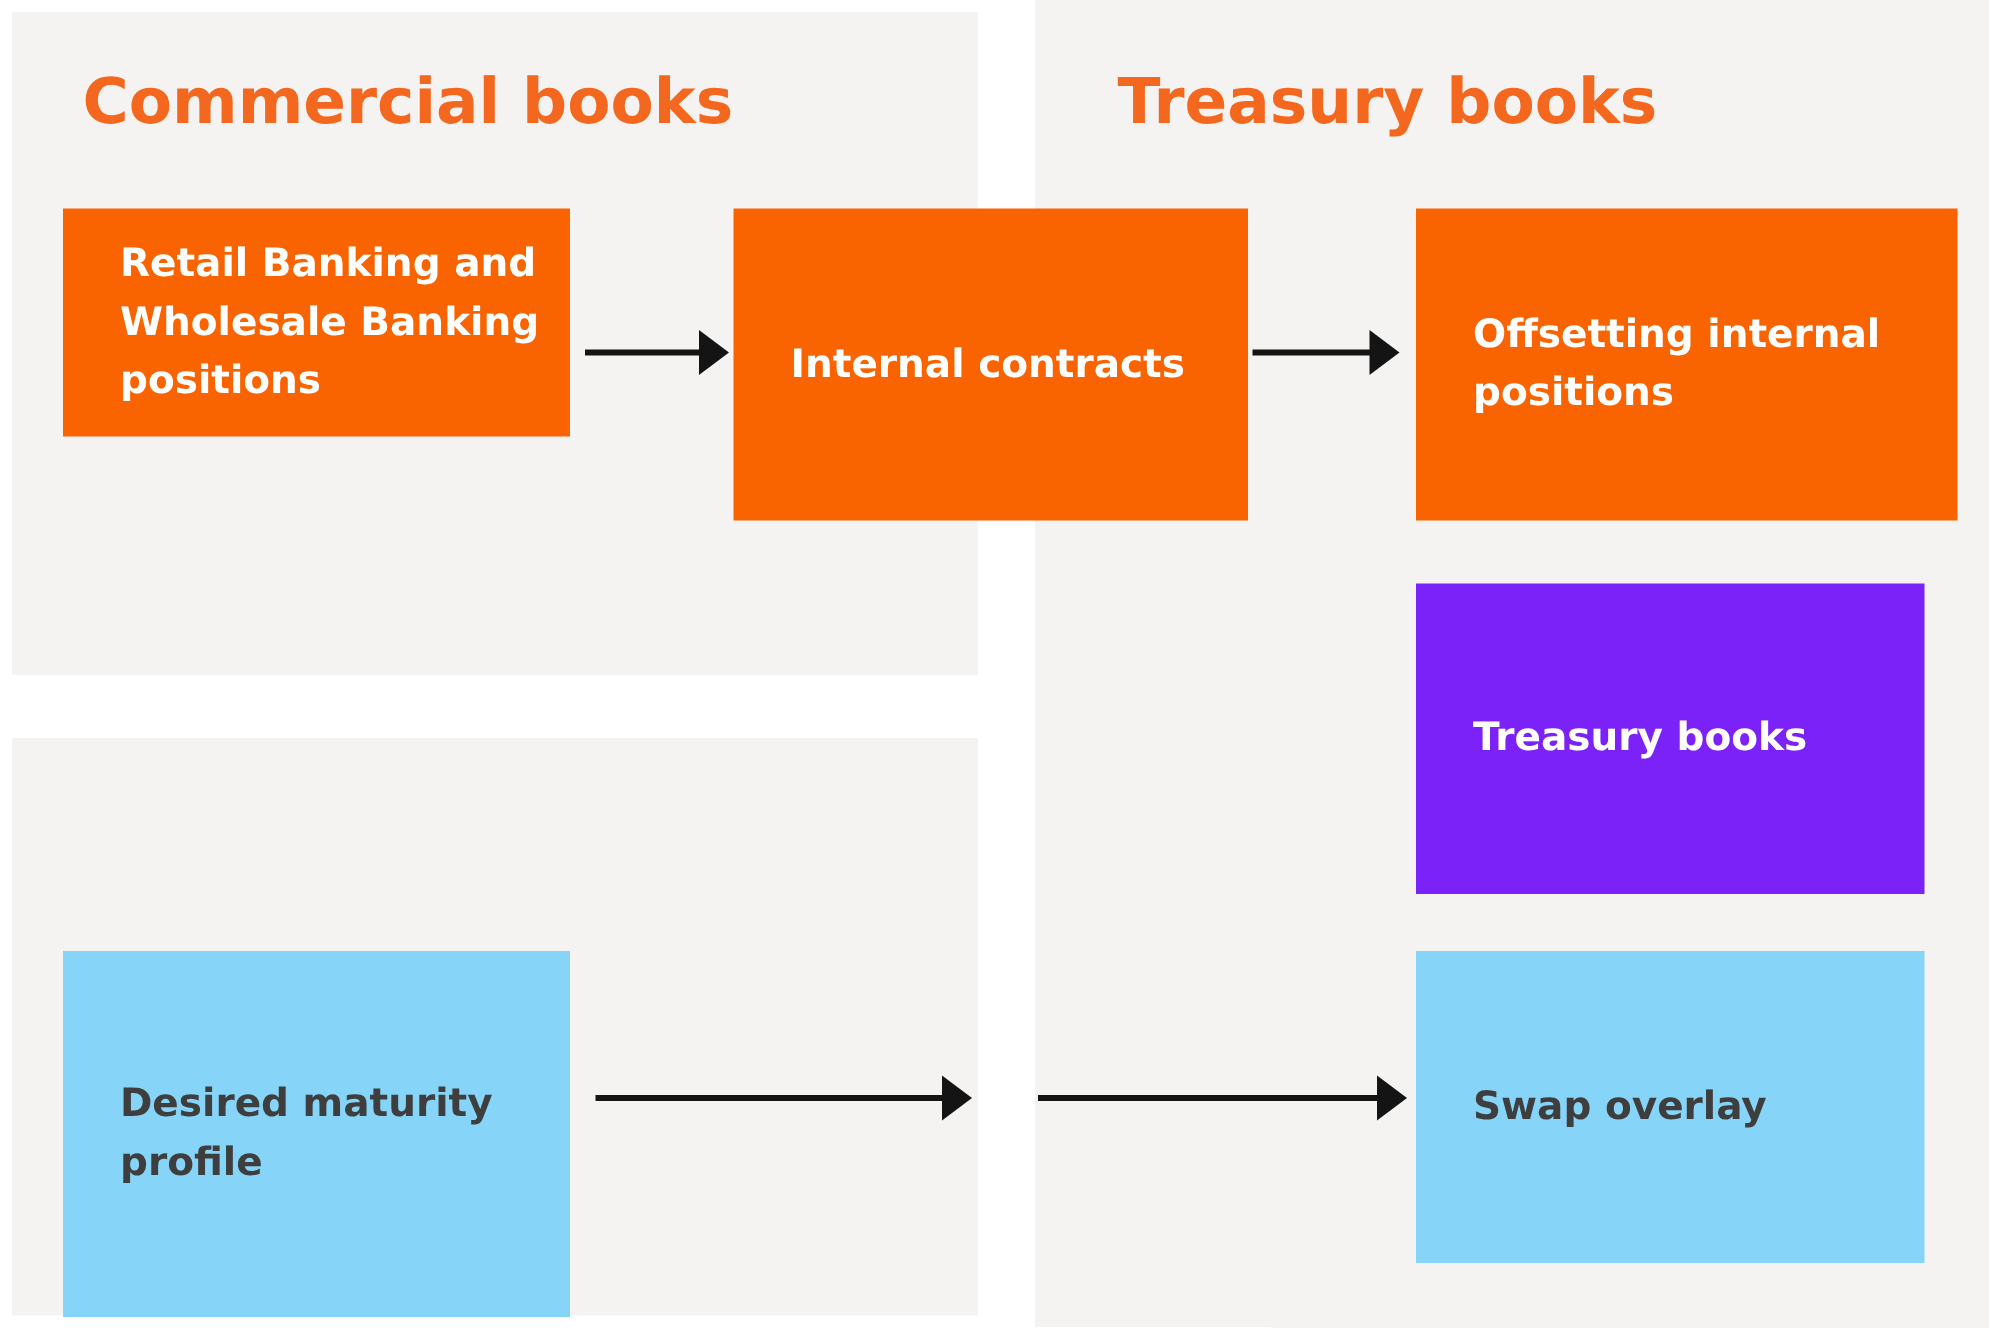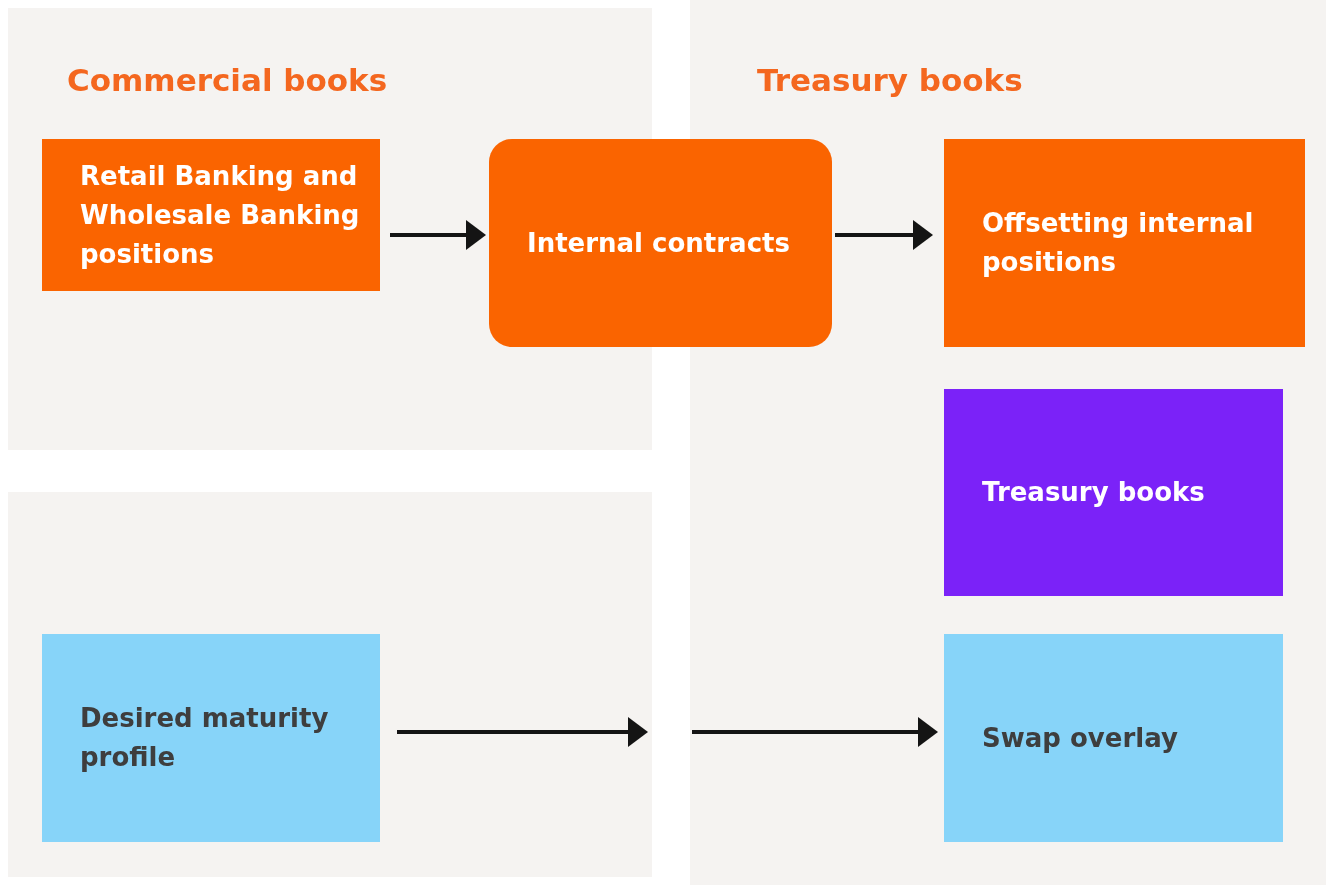--- a/index.html
+++ b/index.html
@@ -12,23 +12,23 @@
   }
   .panel{
     position:absolute;
     background:#f5f3f1;
   }
   .panel-left-top   {left:8px;   top:8px;   width:644px; height:442px;}
   .panel-left-bottom{left:8px;   top:492px; width:644px; height:385px;}
   .panel-right      {left:690px; top:0px;   width:636px; height:885px;}
   .heading{
     position:absolute;
-    margin:12px;
+    margin:0;
     color:#f4671f;
-    font-size:31px;
+    font-size:42px;
     line-height:36px;
     font-weight:700;
     letter-spacing:0;
     white-space:nowrap;
     text-align:right;
   }
   .heading-commercial{left:55px;  top:50px;}
   .heading-treasury  {left:745px; top:50px;}
   .heading-capital   {left:55px;  top:546px;}
   .box{
@@ -45,25 +45,25 @@
     line-height:39px;
     white-space:pre-line;
   }
   .box-orange{background:#fa6400;}
   .box-orange .label{color:#ffffff;}
   .box-purple{background:#7b22f8;}
   .box-purple .label{color:#ffffff;}
   .box-blue{background:#87d4f9;}
   .box-blue .label{color:#3e3e3e;}
   .box-retail   {left:42px;  top:139px; width:338px; height:152px;}
-  .box-internal {left:489px; top:139px; width:343px; height:208px;border-radius:23px;}
+  .box-internal {left:489px; top:139px; width:343px; height:208px;}
   .box-offset   {left:944px; top:139px; width:361px; height:208px;}
   .box-treasury {left:944px; top:389px; width:339px; height:207px;}
   .box-swap     {left:944px; top:634px; width:339px; height:208px;}
-  .box-desired  {left:42px;  top:634px; width:338px; height:208px;}
+  .box-desired  {left:42px;  top:634px; width:338px; height:244px;}
   .arrows{
     position:absolute;
     left:0;top:0;width:1326px;height:885px;
     pointer-events:none;
   }
 </style>
 </head>
 <body>
 
 <div class="page">

